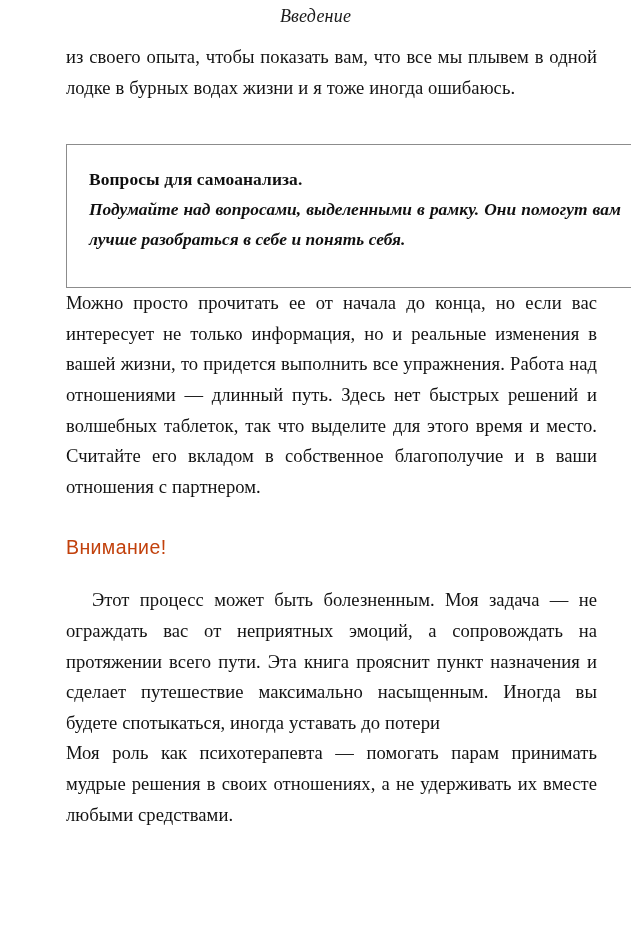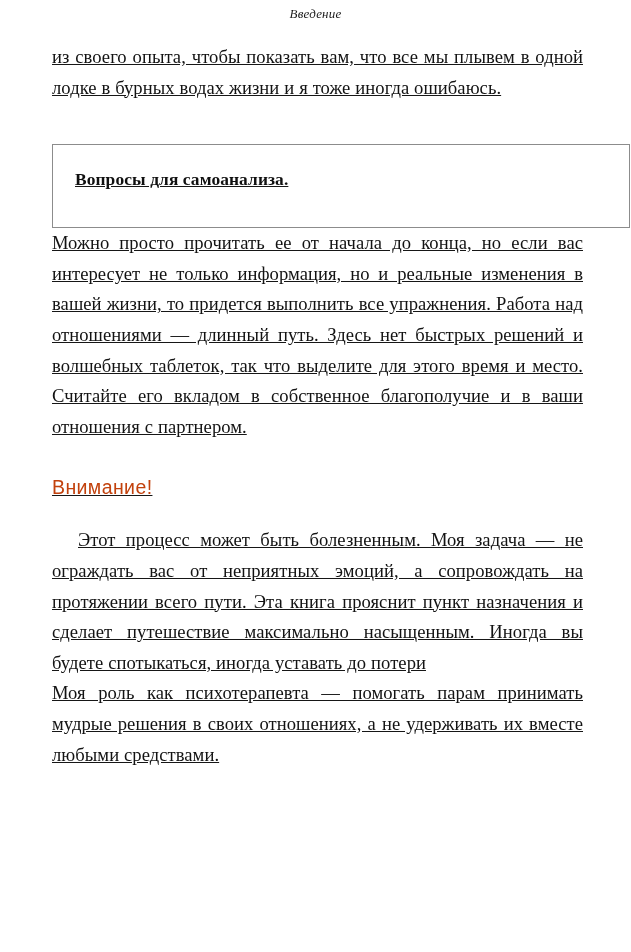--- a/index.html
+++ b/index.html
@@ -25,33 +25,32 @@
   }
 
   
   .running-head {
     position: absolute;
     top: 6px;
     left: 0;
     right: 0;
     text-align: center;
     font-style: italic;
-    font-size: 13px;
+    font-size: 18px;
     letter-spacing: 0.2px;
     color: #1a1a1a;
   }
 
   
   .column {
     position: absolute;
-    left: 52px;
+    left: 66px;
     right: 34px;
     top: 42px;
     width: 531px;
-    text-decoration: underline;
   }
 
   p.body {
     margin: 0;
     font-size: 18.6px;
     line-height: 30.6px;
     text-align: justify;
     text-align-last: left;
     letter-spacing: 0.05px;
     word-spacing: 0.2px;
@@ -120,20 +119,21 @@
 <div class="page">
 
   <div class="running-head">Введение</div>
 
   <div class="column">
 
     <p class="body">из своего опыта, чтобы показать вам, что все мы плывем в одной лодке в бурных водах жизни и я тоже иногда ошибаюсь.</p>
 
     <div class="callout">
       <p class="lead">Вопросы для самоанализа.</p>
+      <p class="note">Подумайте над вопросами, выделенными в рамку. Они помогут вам лучше разобраться в себе и понять себя.</p>
     </div>
 
 
     <p class="body">Можно просто прочитать ее от начала до конца, но если вас интересует не только информация, но и реальные изменения в вашей жизни, то придется выполнить все упражнения. Работа над отношениями — длинный путь. Здесь нет быстрых решений и волшебных таблеток, так что выделите для этого время и место. Считайте его вкладом в собственное благополучие и в ваши отношения с партнером.</p>
 
     <h3 class="sub-title">Внимание!</h3>
 
     <p class="body indent">Этот процесс может быть болезненным. Моя задача — не ограждать вас от неприятных эмоций, а сопровождать на протяжении всего пути. Эта книга прояснит пункт назначения и сделает путешествие максимально насыщенным. Иногда вы будете спотыкаться, иногда уставать до потери</p>
 
     <p class="body">Моя роль как психотерапевта — помогать парам принимать мудрые решения в своих отношениях, а не удерживать их вместе любыми средствами.</p>

